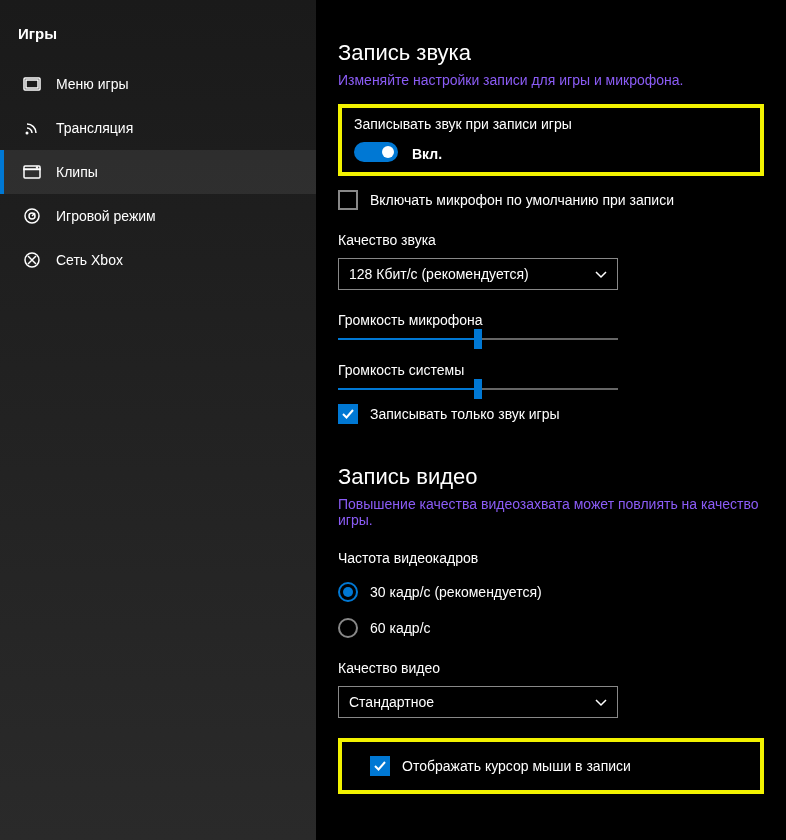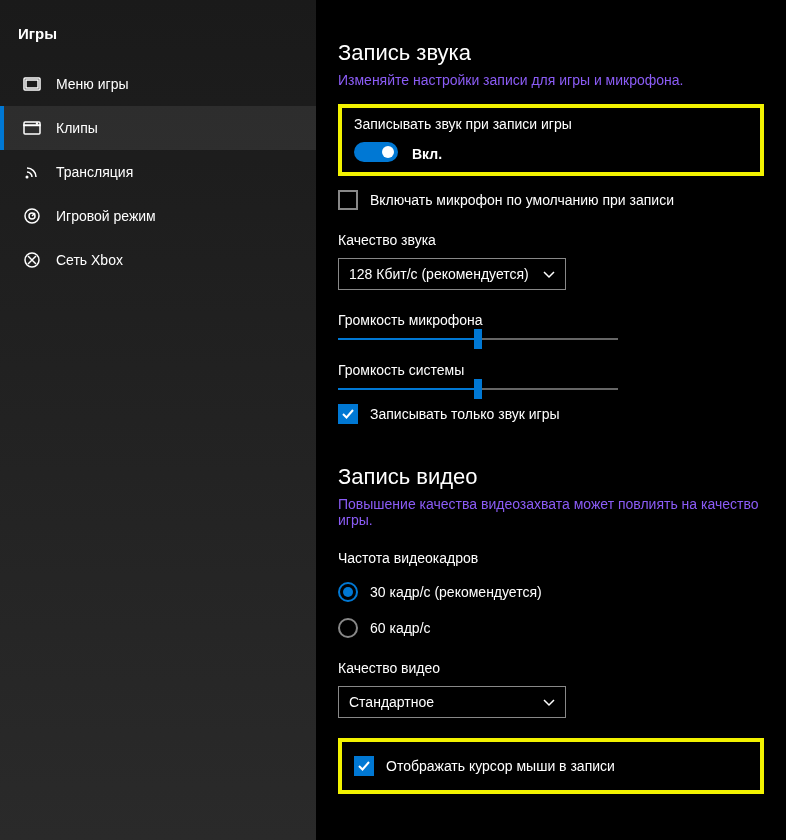--- a/index.html
+++ b/index.html
@@ -22,21 +22,21 @@
 .toggle-row { display: flex; align-items: flex-end; margin-top: 10px; font-weight: bold; }
 .toggle { width: 44px; height: 20px; background: #0078d4; border-radius: 10px; position: relative; cursor: pointer; }
 .toggle .knob { width: 12px; height: 12px; background: #fff; border-radius: 50%; position: absolute; right: 4px; top: 4px; }
 .toggle-label { margin-left: 14px; font-size: 14px; }
 
 .checkbox-row { display: flex; align-items: center; margin-top: 14px; }
 .checkbox { width: 20px; height: 20px; border: 2px solid #888; display: flex; align-items: center; justify-content: center; cursor: pointer; }
 .checkbox.checked { background: #0078d4; border-color: #0078d4; }
 .checkbox-label { margin-left: 12px; font-size: 14px; }
 
-.dropdown { margin-top: 10px; width: 228px; height: 32px; border: 1px solid #888; display: flex; align-items: center; justify-content: space-between; padding: 0 10px; cursor: pointer; font-size: 14px; }
+.dropdown { margin-top: 10px; width: 280px; height: 32px; border: 1px solid #888; display: flex; align-items: center; justify-content: space-between; padding: 0 10px; cursor: pointer; font-size: 14px; }
 
 .slider-track { margin-top: 10px; width: 280px; height: 2px; background: #666; position: relative; }
 .slider-fill { height: 2px; background: #0078d4; position: absolute; left: 0; top: 0; }
 .slider-thumb { width: 8px; height: 20px; background: #0078d4; position: absolute; top: -9px; transform: translateX(-50%); cursor: pointer; }
 
 .radio-row { display: flex; align-items: center; margin-top: 16px; }
 .radio { width: 20px; height: 20px; border: 2px solid #888; border-radius: 50%; display: flex; align-items: center; justify-content: center; cursor: pointer; }
 .radio.selected { border-color: #0078d4; }
 .radio.selected .dot { width: 10px; height: 10px; background: #0078d4; border-radius: 50%; }
 .radio-label { margin-left: 12px; font-size: 14px; }
@@ -52,40 +52,40 @@
   <div class="sidebar-item">
     <span class="icon">
         <svg width="18" height="14" viewBox="0 0 18 14">
           <rect x="1" y="1" width="16" height="12" rx="1"></rect>
           <rect x="3" y="3" width="12" height="8"></rect>
         </svg>
       </span>
     <span>Меню игры</span>
   </div>
 
+  <div class="sidebar-item">
+    <span class="icon">
+        <svg width="18" height="18" viewBox="0 0 18 18">
+          <circle cx="4" cy="14" r="1.5" fill="#fff" stroke="none"></circle>
+          <path d="M4 9 a5 5 0 0 1 5 5"></path>
+          <path d="M4 5 a9 9 0 0 1 9 9"></path>
+        </svg>
+      </span>
+    <span>Трансляция</span>
+  </div>
+
   <div class="sidebar-item active">
     <span class="icon">
         <svg width="18" height="14" viewBox="0 0 18 14">
           <rect x="1" y="1" width="16" height="12" rx="1"></rect>
           <rect x="1" y="4" width="16" height="0.5"></rect>
           <circle cx="14" cy="2.5" r="0.5" fill="#fff"></circle>
         </svg>
       </span>
     <span>Клипы</span>
-  </div>
-
-  <div class="sidebar-item">
-    <span class="icon">
-        <svg width="18" height="18" viewBox="0 0 18 18">
-          <circle cx="4" cy="14" r="1.5" fill="#fff" stroke="none"></circle>
-          <path d="M4 9 a5 5 0 0 1 5 5"></path>
-          <path d="M4 5 a9 9 0 0 1 9 9"></path>
-        </svg>
-      </span>
-    <span>Трансляция</span>
   </div>
 
   <div class="sidebar-item">
     <span class="icon">
         <svg width="18" height="18" viewBox="0 0 18 18">
           <circle cx="9" cy="9" r="7"></circle>
           <circle cx="9" cy="9" r="3"></circle>
           <line x1="9" y1="9" x2="12" y2="6"></line>
         </svg>
       </span>
@@ -170,21 +170,21 @@
   </div>
 
   <div class="field-label">Качество видео</div>
   <div class="dropdown">
     <span>Стандартное</span>
     <span><svg width="12" height="8" viewBox="0 0 12 8">
           <path d="M1 1 L6 6 L11 1"></path>
         </svg></span>
   </div>
 
-  <div class="highlight-box" style="margin-top:20px; padding:14px 12px;">
+  <div class="highlight-box" style="margin-top:20px; padding:14px 28px;">
     <div class="checkbox-row" style="margin-top:0">
       <div class="checkbox checked">
           <svg width="14" height="14" viewBox="0 0 14 14">
             <path d="M2 7 L5.5 10.5 L12 3" stroke="#fff" stroke-width="2"></path>
           </svg>
         </div>
       <div class="checkbox-label">Отображать курсор мыши в записи</div>
     </div>
   </div>
 

